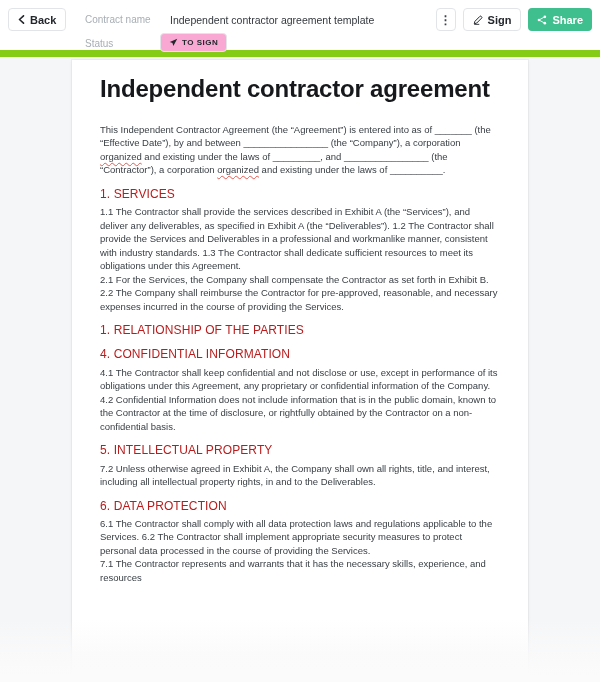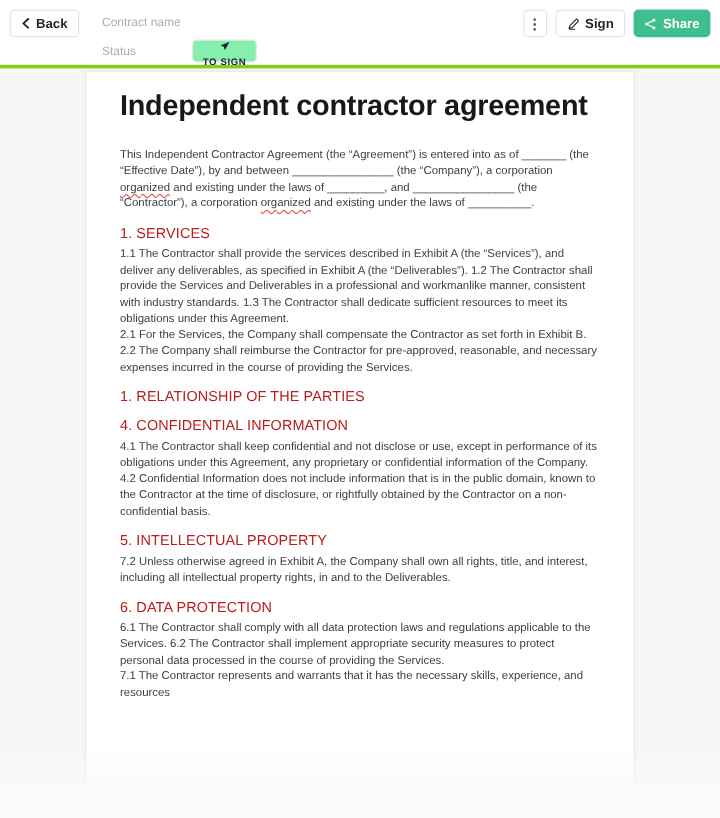--- a/index.html
+++ b/index.html
@@ -7,21 +7,21 @@
   body {
     position:relative; overflow:hidden;
     background:#f5f6f7;
     font-family:"Liberation Sans", sans-serif;
     color:#1f2428;
   }
 
   
   .topbar {
     position:absolute; top:0; left:0; right:0; height:57px;
-    background:#ffffff; border-bottom:3px solid #84cc16; z-index:5;padding-left:32px;
+    background:#ffffff; border-bottom:7px solid #84cc16; z-index:5;padding-left:32px;
   }
   .btn {
     display:inline-flex; align-items:center; justify-content:center; gap:5px;
     height:23px; padding:0 9px; border:1px solid #e2e5e8; border-radius:4px;
     background:#fff; font-size:11px; font-weight:600; color:#23272c;
     cursor:pointer; white-space:nowrap;
   }
   .back-btn { position:absolute; left:8px; top:8px; }
   .label { position:absolute; font-size:10px; color:#a7aeb5; }
   .contract-name-label { left:85px; top:14px; }
@@ -31,21 +31,21 @@
     position:absolute; right:8px; top:8px; display:flex; gap:7px; align-items:center;
   }
   .menu-btn { width:20px; padding:0; font-size:12px; font-weight:700; color:#3a4046; }
   .share-btn {
     border:none; background:#3fbe8e; color:#ffffff; font-weight:700;justify-content:center;
   }
   .status-badge {
     position:absolute; left:160px; top:33px;
     display:inline-flex; align-items:center; gap:4px;
     height:19px; padding:0 8px; border:1px solid #e2e5e8; border-radius:4px;
-    background:#86efac; font-size:8px; font-weight:700; letter-spacing:.5px; color:#23272c;flex-direction:column;
+    background:#f9a8d4; font-size:8px; font-weight:700; letter-spacing:.5px; color:#23272c;
   }
   .icon { display:inline-flex; align-items:center; }
 
   
   .doc-card {
     position:absolute; left:72px; top:60px; width:456px; height:622px;
     background:#ffffff; padding:15px 28px 0 28px;
     box-shadow:0 0 0 1px rgba(20,30,40,.04), 0 1px 4px rgba(20,30,40,.05);
     overflow:hidden;
   }
@@ -81,20 +81,21 @@
   <button class="btn back-btn">
     <span class="icon">
       <svg width="7" height="9" viewBox="0 0 7 9">
           <polyline points="5.5,0.8 1.5,4.5 5.5,8.2" fill="none" stroke="#23272c" stroke-width="1.6" stroke-linecap="round" stroke-linejoin="round"></polyline>
         </svg>
     </span>
     <span>Back</span>
   </button>
 
   <span class="label contract-name-label">Contract name</span>
+  <span class="contract-title">Independent contractor agreement template</span>
 
   <div class="topbar-actions">
     <button class="btn menu-btn">
       <span>⋮</span>
     </button>
     <button class="btn">
       <span class="icon">
         <svg width="10" height="10" viewBox="0 0 12 12">
             <path d="M1.5 10.5 L2.3 7.6 L8.3 1.6 Q9 0.9 9.8 1.6 L10.4 2.2 Q11.1 3 10.4 3.7 L4.4 9.7 Z" fill="none" stroke="#23272c" stroke-width="1.2" stroke-linejoin="round"></path>
             <line x1="1.5" y1="11.2" x2="7.5" y2="11.2" stroke="#23272c" stroke-width="1.1"></line>

